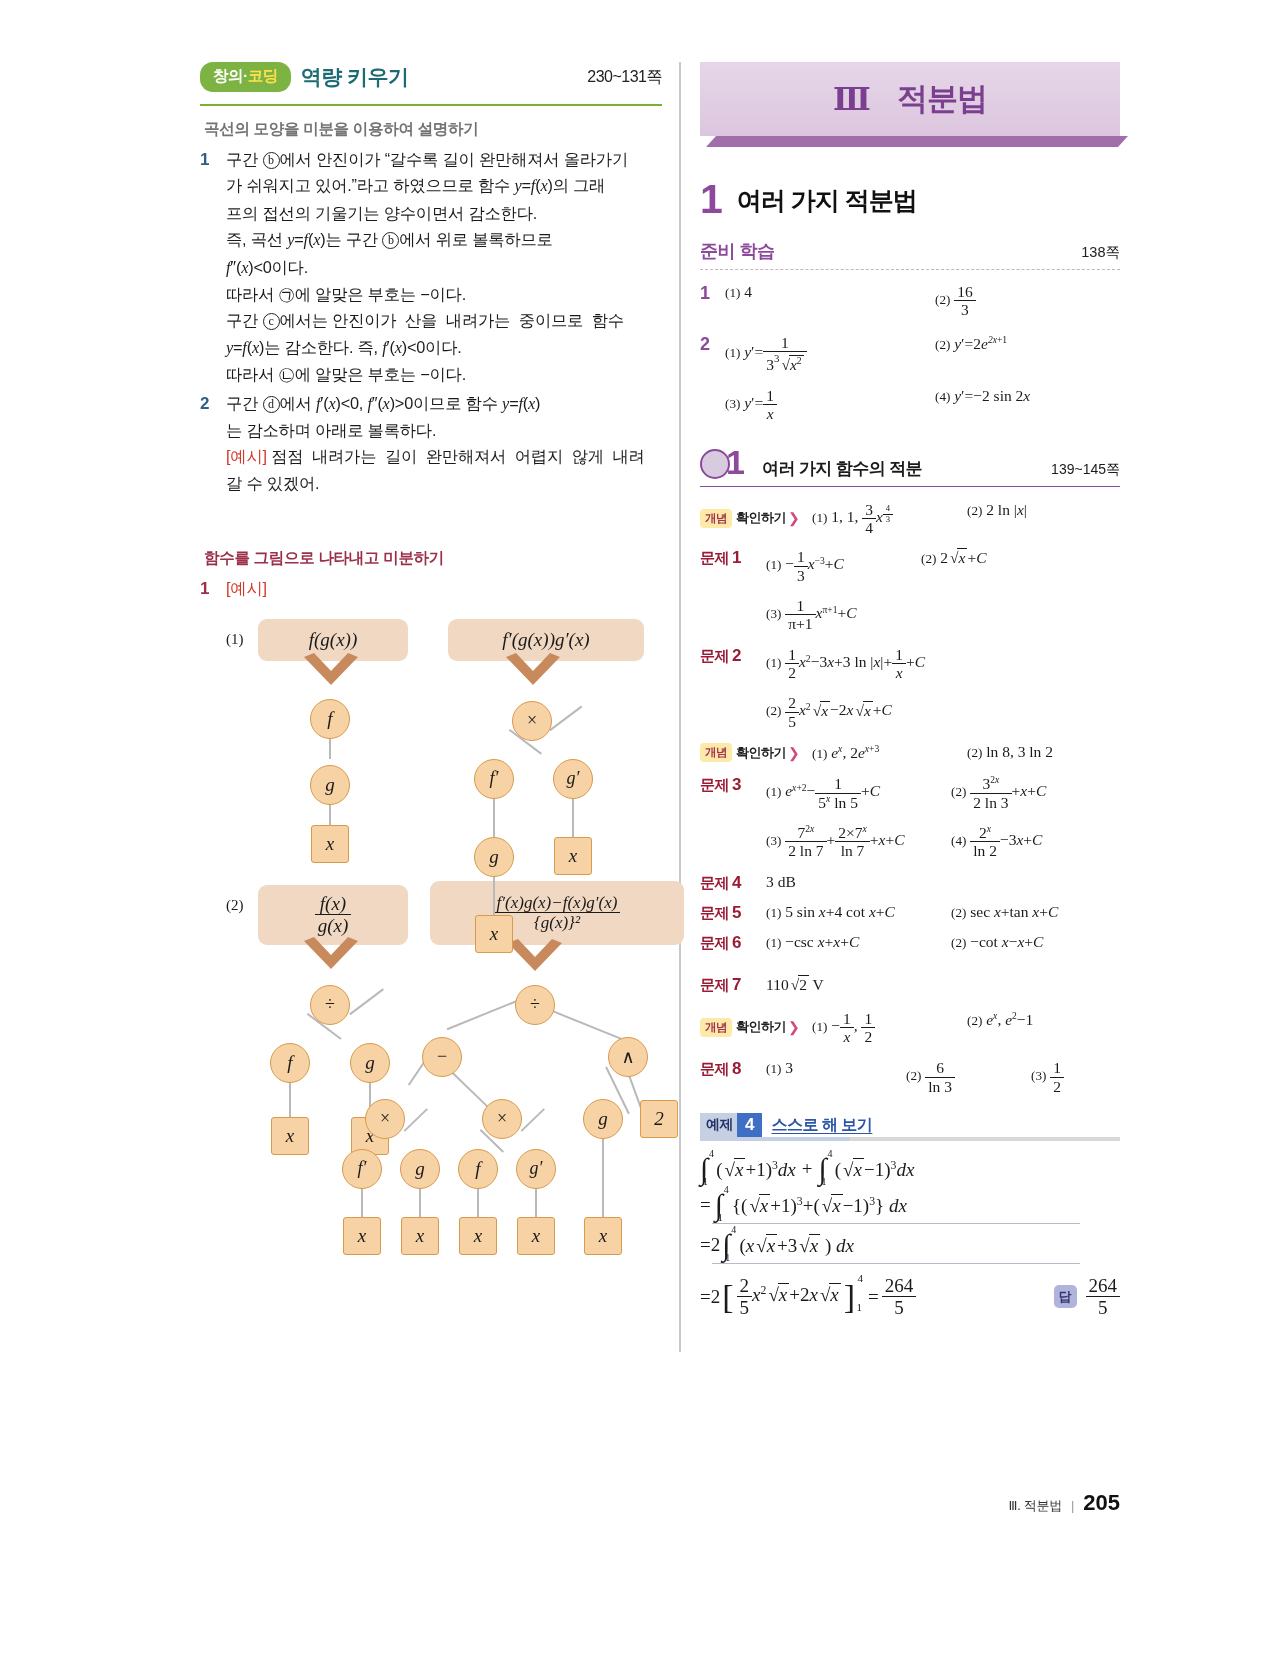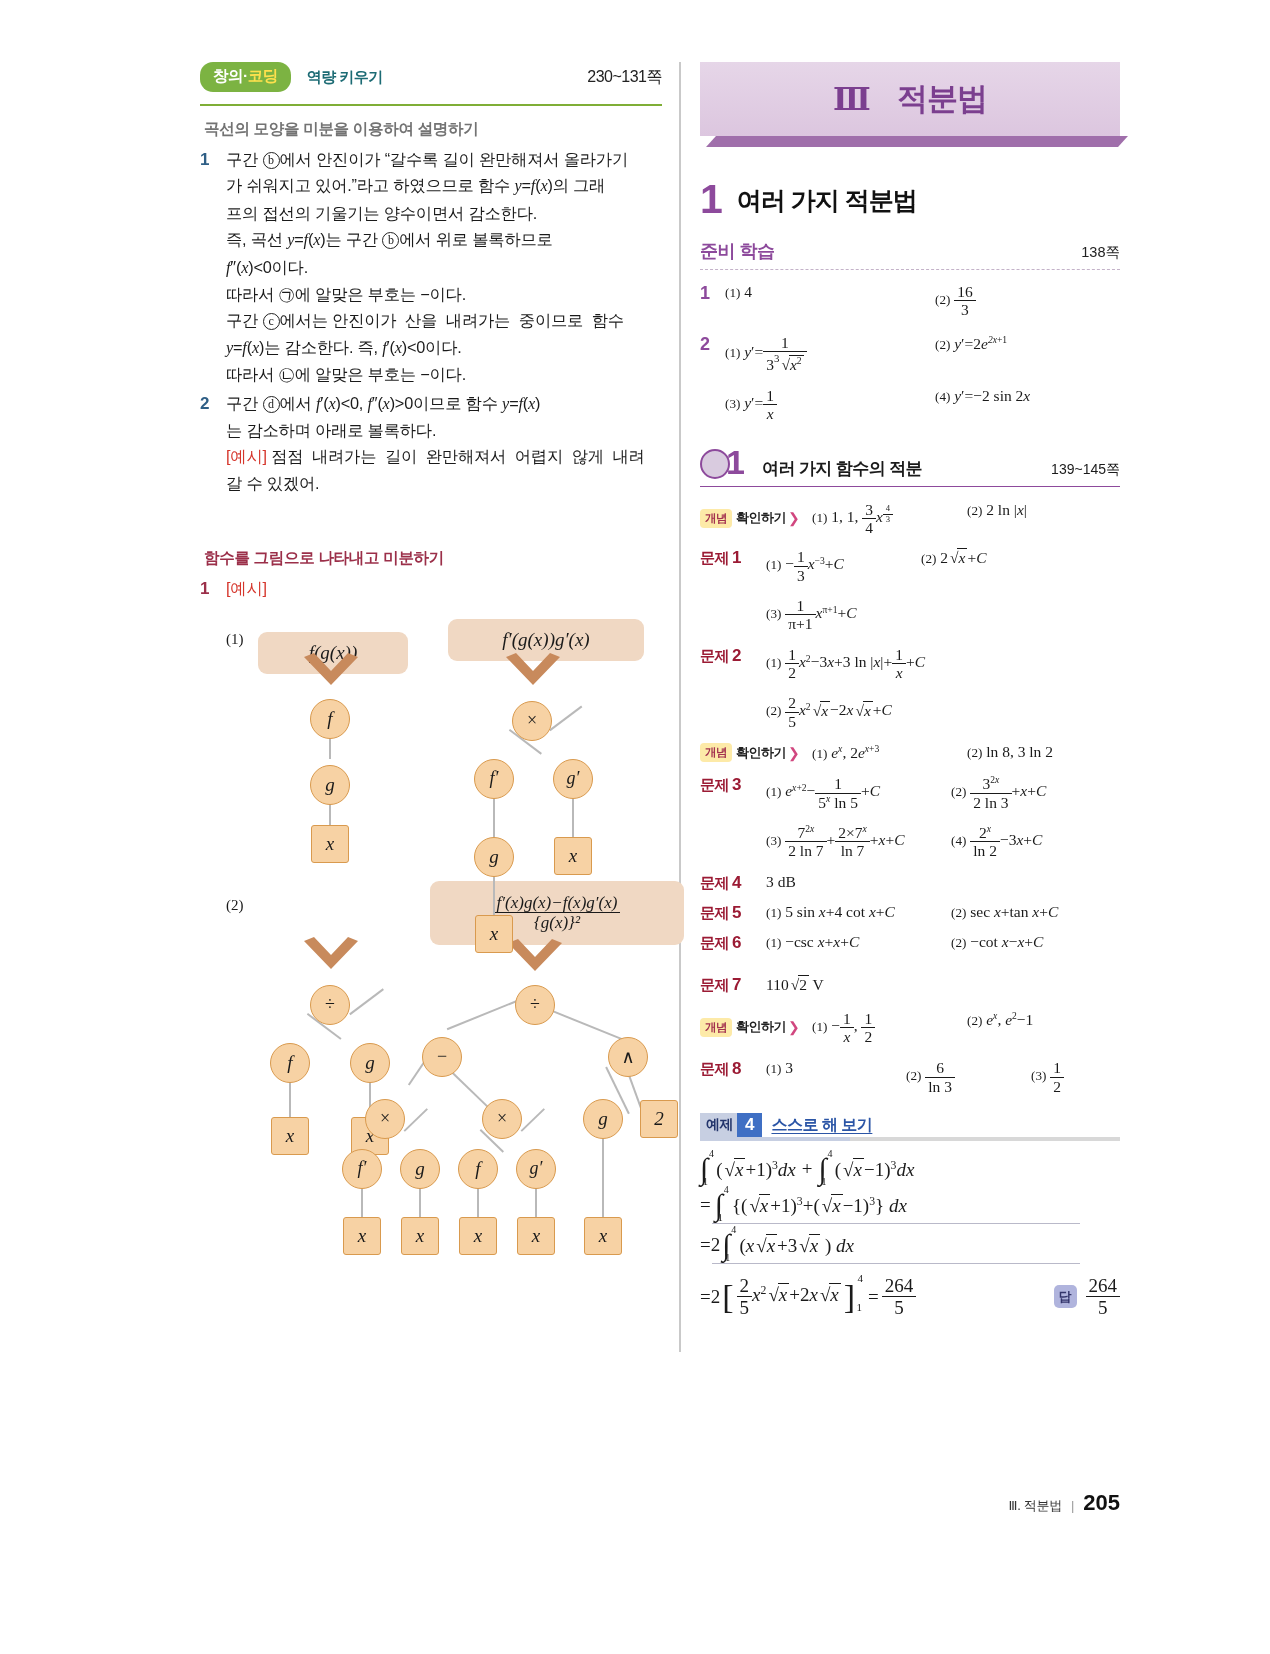--- a/index.html
+++ b/index.html
@@ -31,22 +31,22 @@
   
   .lhead { display: flex; align-items: center; border-bottom: 2px solid #7fae36; padding-bottom: 12px; }
   .badge-coding {
     background: #7cb342; color: #ffffff;
     border-radius: 13px; padding: 4px 13px 5px 13px;
     font-size: 15.5px; font-weight: bold; letter-spacing: -0.5px;
     white-space: nowrap;
   }
   .badge-coding .yellow { color: #ffe14d; }
   .lhead-title {
-    color: #1c6b74; font-weight: bold; font-size: 15px;
-    margin-left: 16px; letter-spacing: -0.5px;
+    color: #1c6b74; font-weight: bold; font-size: 21px;
+    margin-left: 10px; letter-spacing: -0.5px;
   }
   .lhead-pages { margin-left: auto; font-size: 16px; color: #222; letter-spacing: -0.5px; }
 
   
   .sub-head {
     color: #737373; font-weight: bold; font-size: 15.5px;
     letter-spacing: -0.3px; margin: 13px 0 6px 4px;
   }
   .sub-head.rose { color: #9b2f49; }
 
@@ -268,21 +268,21 @@
       <div class="qnum rose">1</div>
       <div class="qbody">
         <span class="ex-tag">[예시]</span>
       </div>
     </div>
 
     <div class="tree-area">
 
       <div class="tree-label" style="left:26px; top:22px;">(1)</div>
 
-      <div class="formula-box" style="left:58px; top:23px; width:150px; height:42px; font-size:19px;text-align:right;">f(g(x))</div>
+      <div class="formula-box" style="left:58px; top:10px; width:150px; height:42px; font-size:19px;text-align:right;">f(g(x))</div>
       <svg class="arrow-v" style="left:96px; top:44px;" width="70" height="42" viewBox="0 0 70 42">
         <path d="M8 4 L35 32 L62 4 L52 0 L35 18 L18 0 Z" fill="#c88a5c"></path>
       </svg>
       <div class="edge" style="left:129px; top:104px; width:2px; height:46px;"></div>
       <div class="edge" style="left:129px; top:170px; width:2px; height:46px;"></div>
       <div class="node circ-n" style="left:110px; top:90px; width:40px; height:40px; font-size:19px;">f</div>
       <div class="node circ-n" style="left:110px; top:156px; width:40px; height:40px; font-size:19px;">g</div>
       <div class="node sq-n" style="left:111px; top:216px; width:38px; height:38px; font-size:19px;">x</div>
 
       <div class="formula-box" style="left:248px; top:10px; width:196px; height:42px; font-size:19px;">f′(g(x))g′(x)</div>
@@ -296,20 +296,26 @@
       <div class="edge" style="left:372px; top:188px; width:2px; height:40px;"></div>
       <div class="node circ-n" style="left:274px; top:150px; width:40px; height:40px; font-size:18px;">f′</div>
       <div class="node circ-n" style="left:353px; top:150px; width:40px; height:40px; font-size:18px;">g′</div>
       <div class="edge" style="left:293px; top:266px; width:2px; height:42px;"></div>
       <div class="node circ-n" style="left:274px; top:228px; width:40px; height:40px; font-size:19px;">g</div>
       <div class="node sq-n" style="left:354px; top:228px; width:38px; height:38px; font-size:19px;">x</div>
       <div class="node sq-n" style="left:275px; top:306px; width:38px; height:38px; font-size:19px;">x</div>
 
       <div class="tree-label" style="left:26px; top:288px;">(2)</div>
 
+      <div class="formula-box" style="left:58px; top:276px; width:150px; height:60px; font-size:19px;">
+        <span class="frac">
+          <span class="num">f(x)</span>
+          <span class="den">g(x)</span>
+        </span>
+      </div>
       <svg class="arrow-v" style="left:96px; top:328px;" width="70" height="42" viewBox="0 0 70 42">
         <path d="M8 4 L35 32 L62 4 L52 0 L35 18 L18 0 Z" fill="#c88a5c"></path>
       </svg>
       <div class="node circ-n op" style="left:110px; top:376px; width:40px; height:40px; font-size:18px;">÷</div>
       <div class="edge" style="left:108px; top:404px; width:42px; height:2px; transform: rotate(37deg);"></div>
       <div class="edge" style="left:150px; top:404px; width:42px; height:2px; transform: rotate(-37deg) translateX(-1px);"></div>
       <div class="node circ-n" style="left:70px; top:434px; width:40px; height:40px; font-size:19px;">f</div>
       <div class="node circ-n" style="left:150px; top:434px; width:40px; height:40px; font-size:19px;">g</div>
       <div class="edge" style="left:89px; top:472px; width:2px; height:38px;"></div>
       <div class="edge" style="left:169px; top:472px; width:2px; height:38px;"></div>

